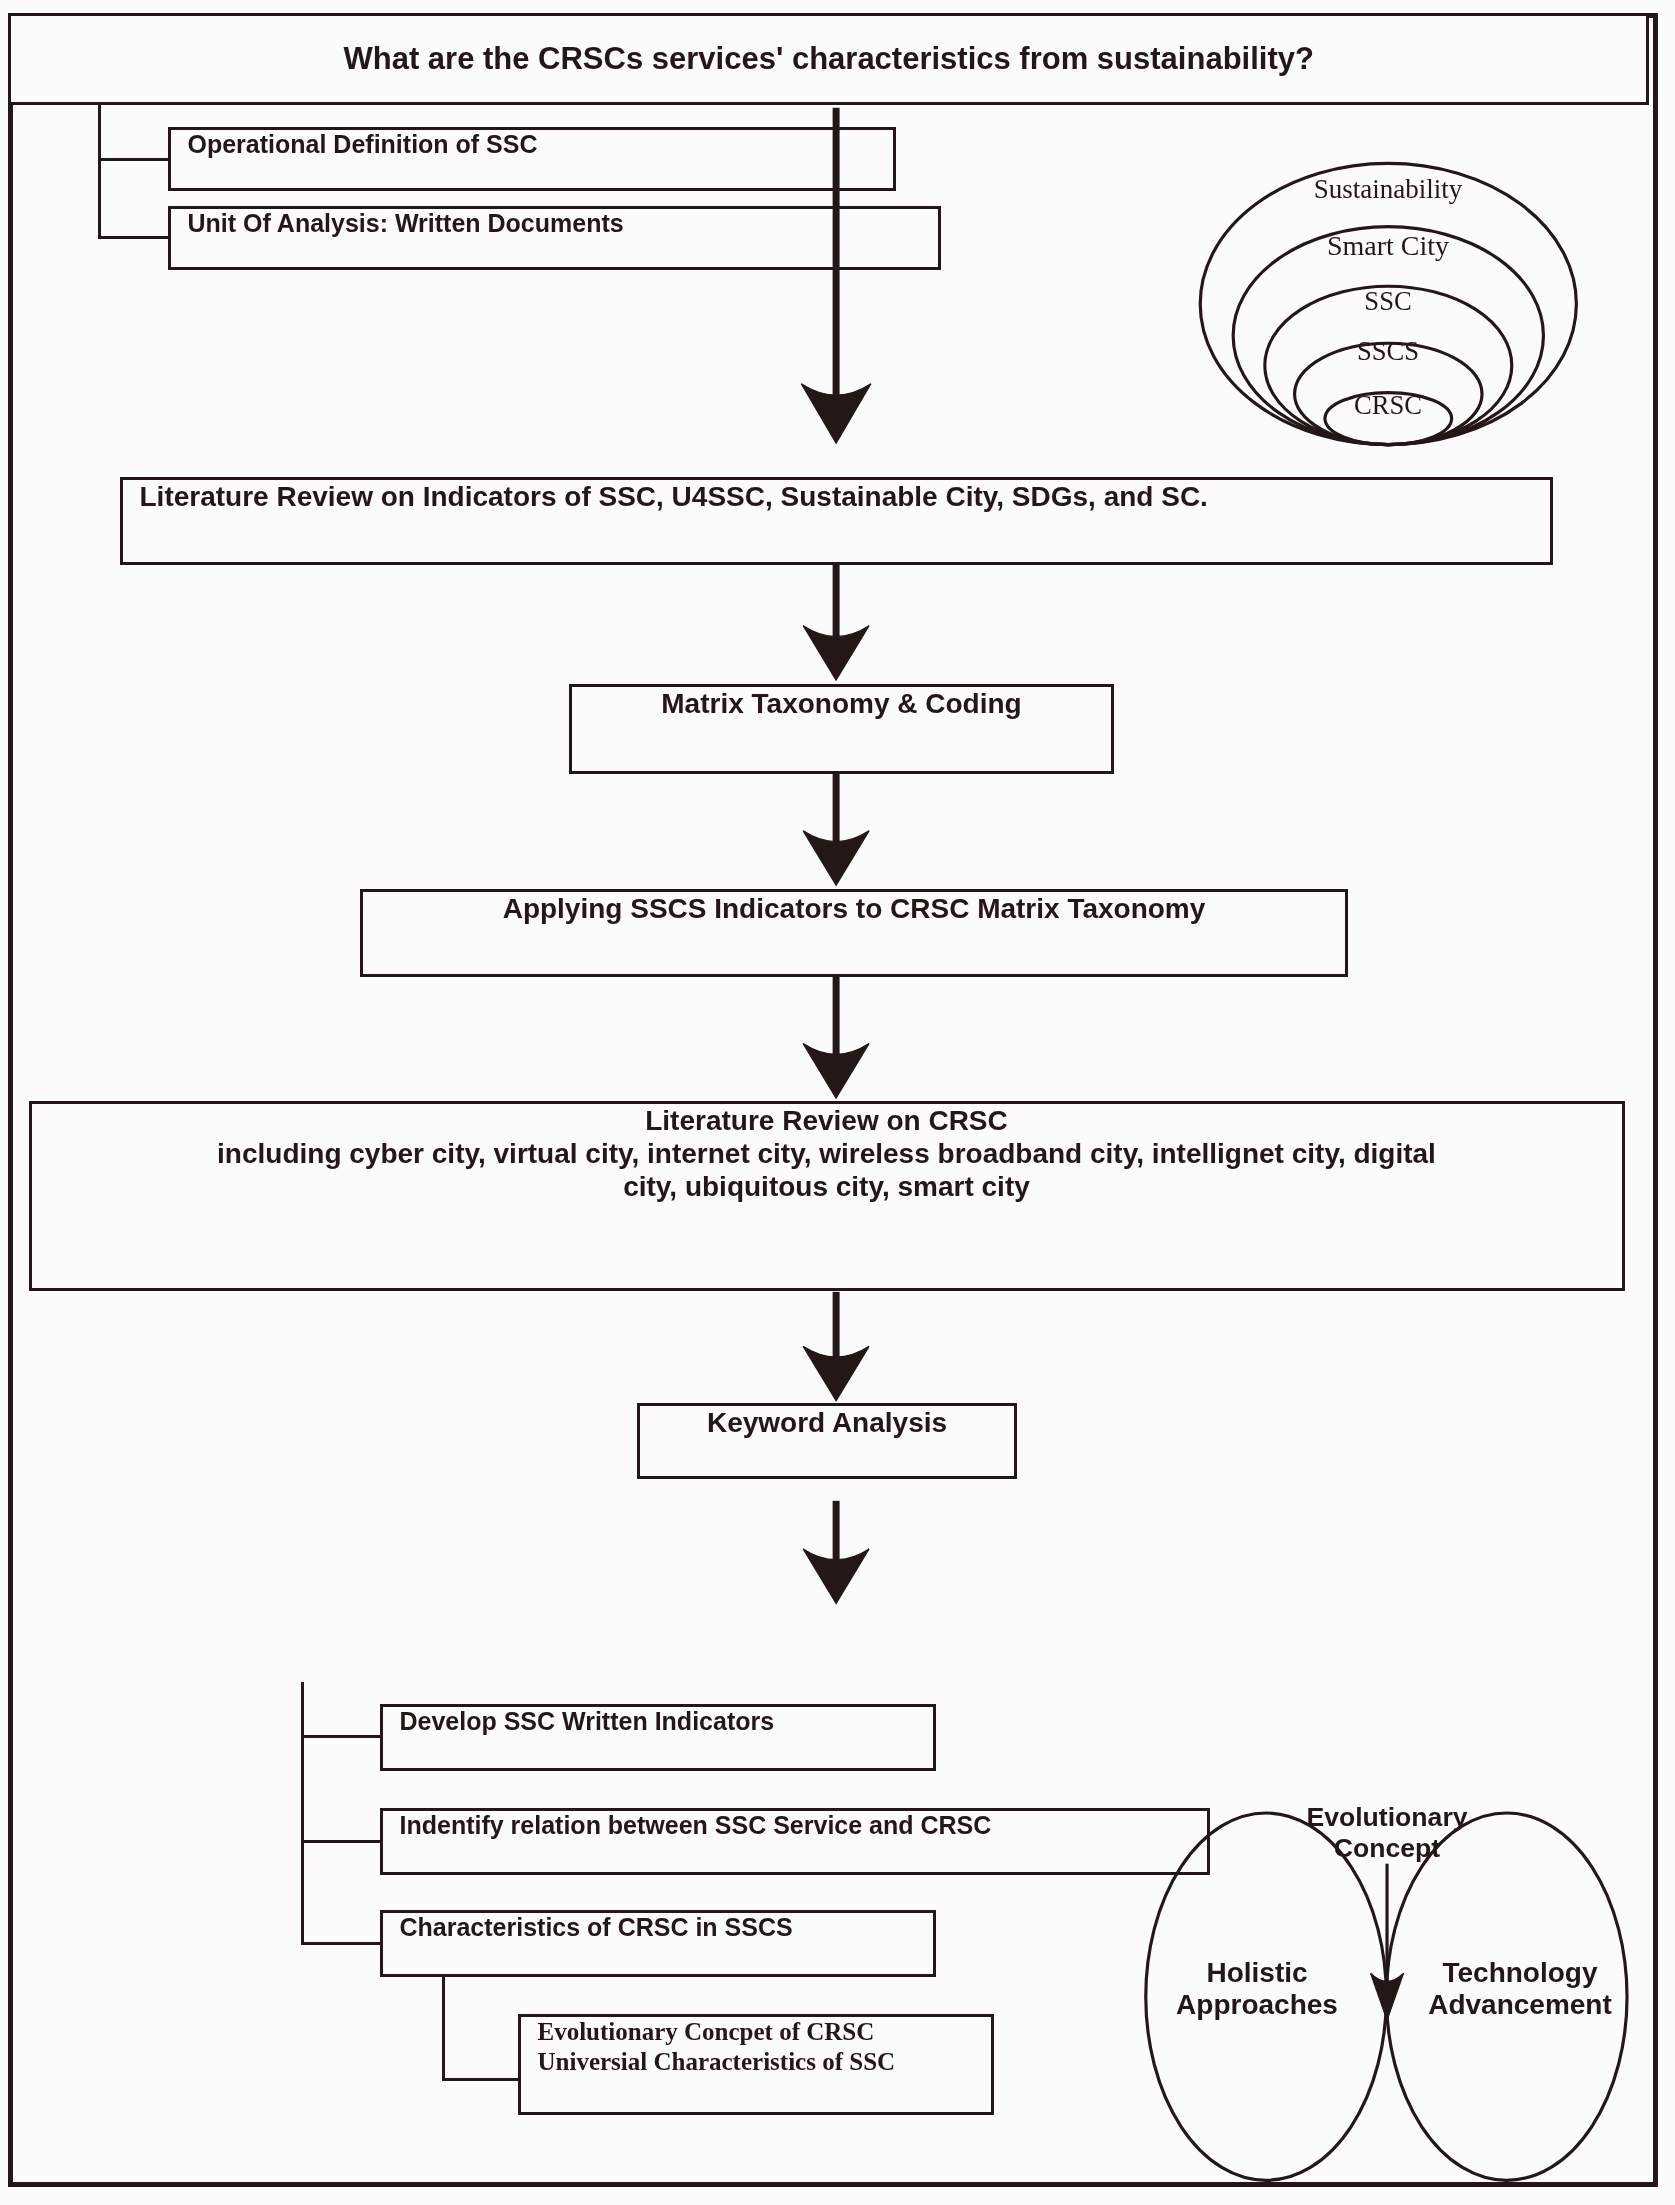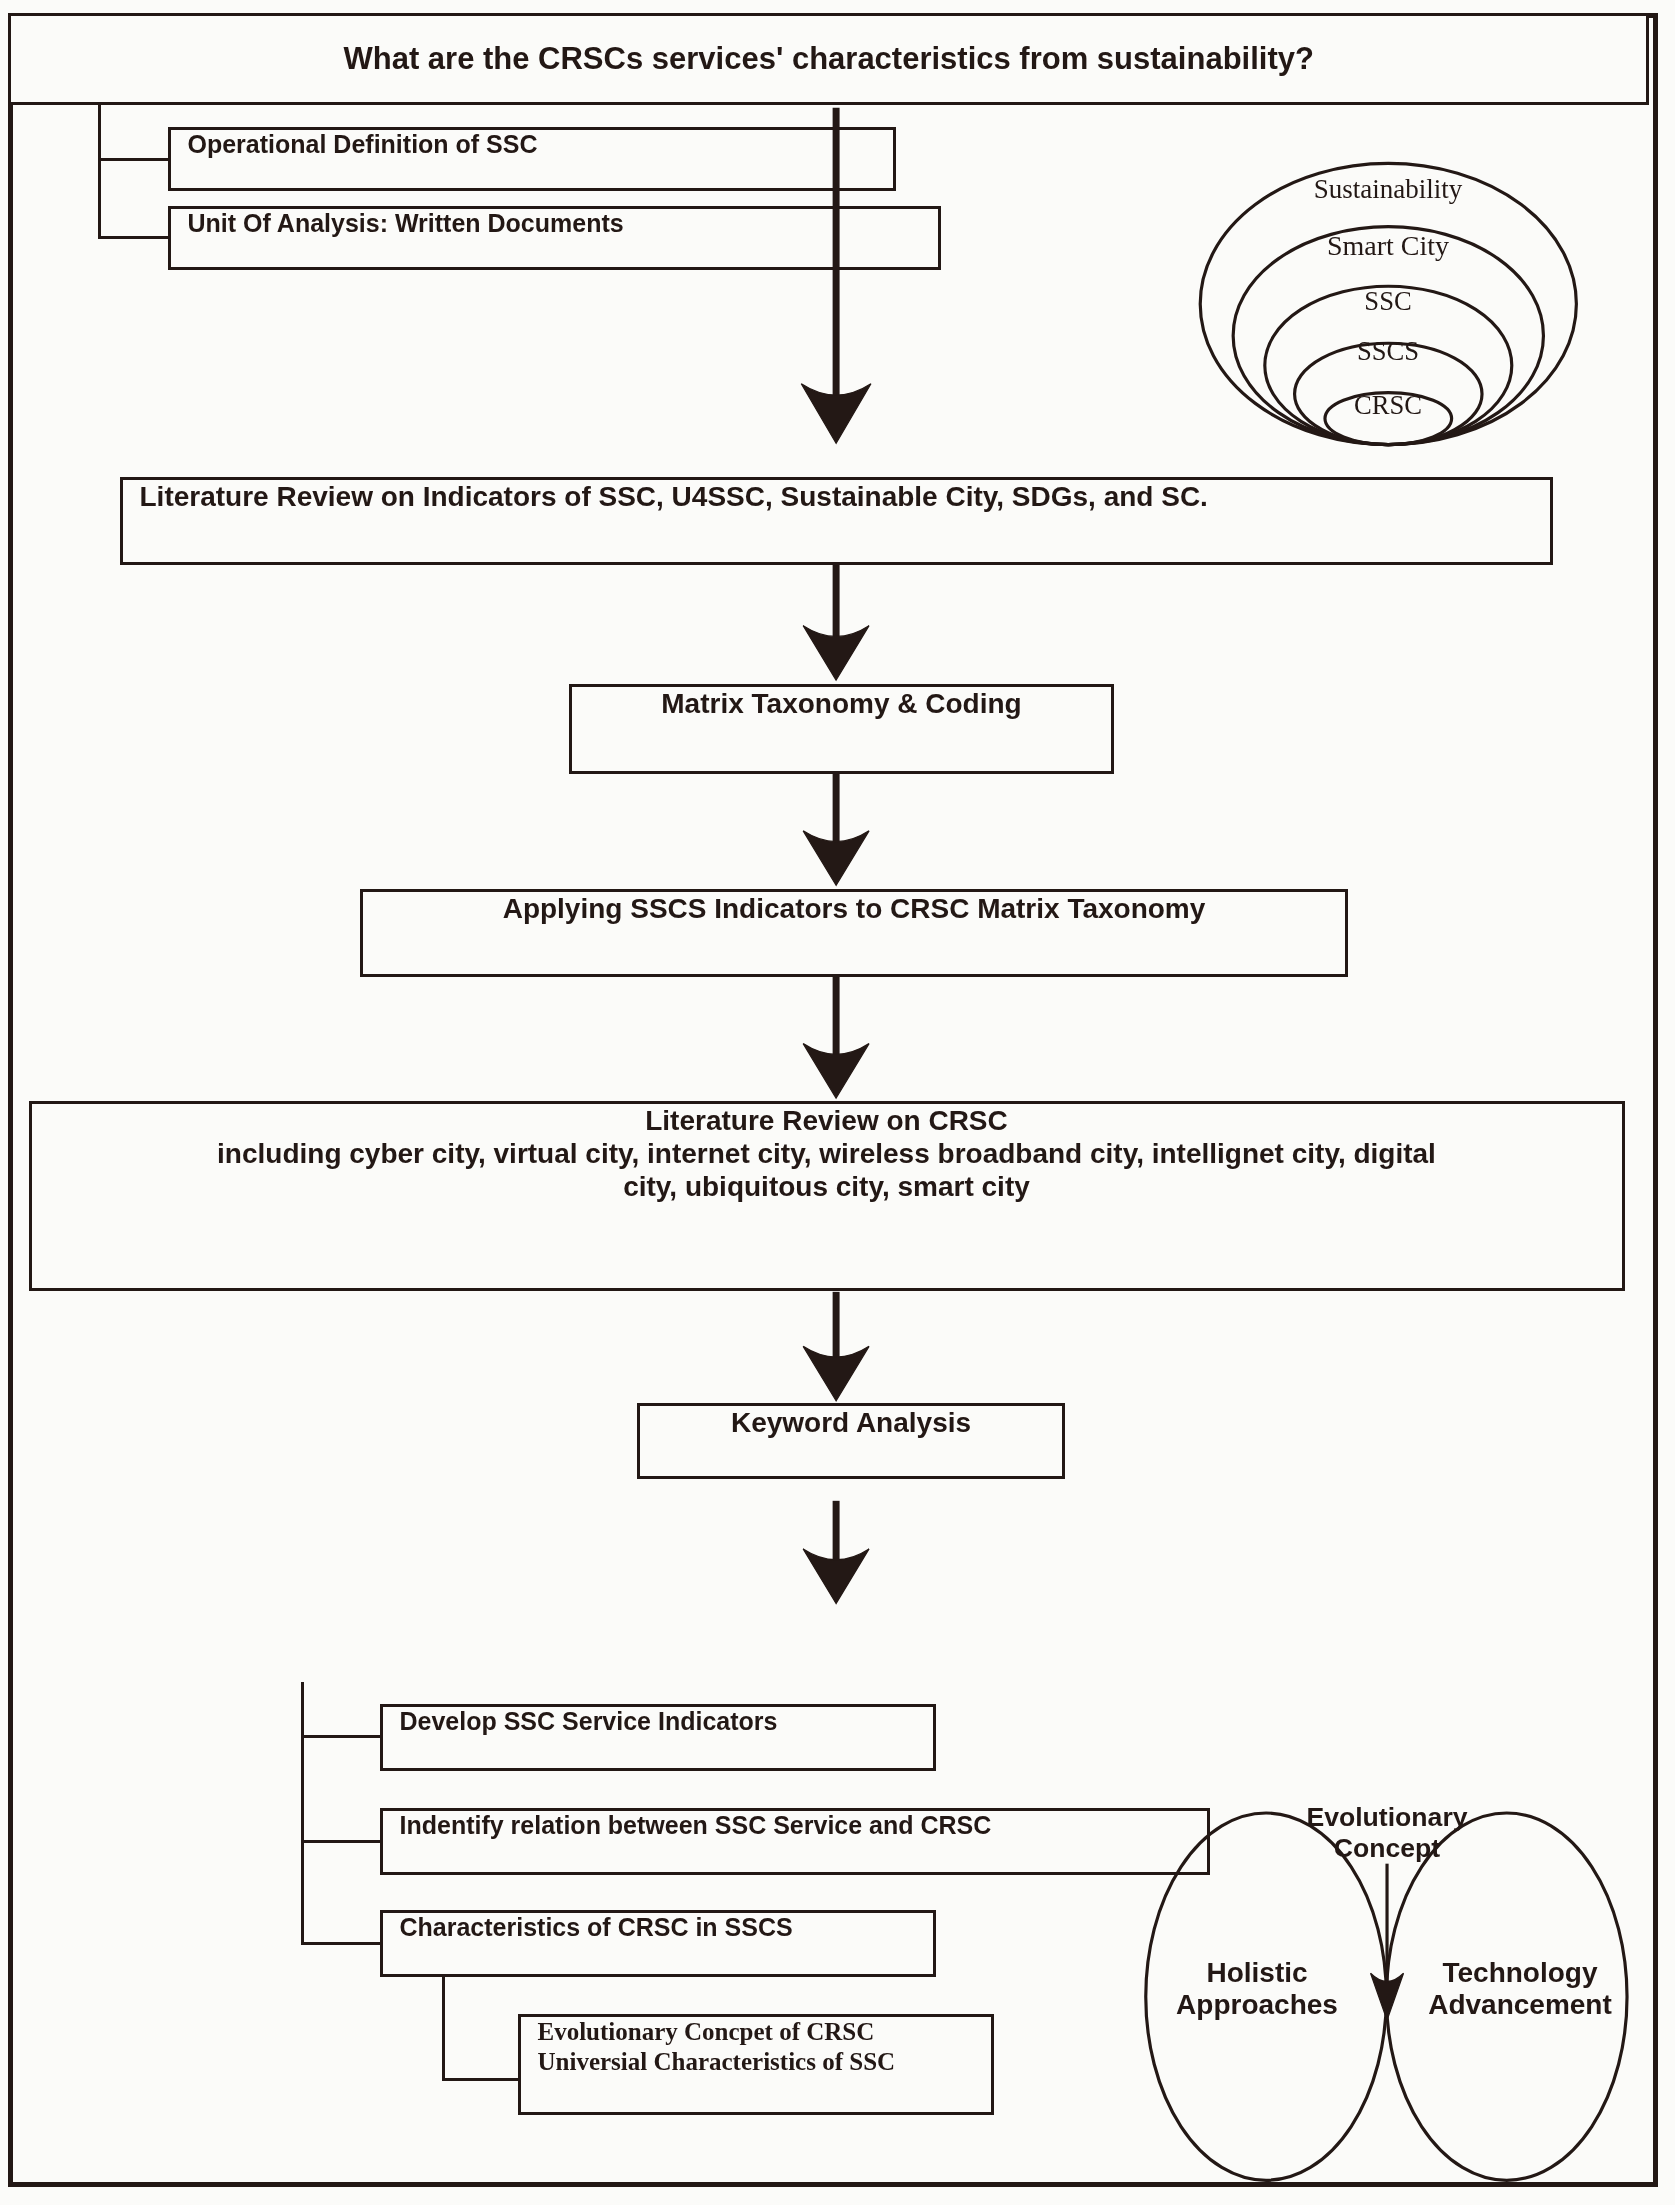--- a/index.html
+++ b/index.html
@@ -132,32 +132,32 @@
   </div>
 
   <div class="abs box center" style="left:28.5px;top:1101px;width:1596px;height:190px;font-size:28px;">
     <div class="txt" style="width:100%;">
       <div>Literature Review on CRSC</div>
       <div>including cyber city, virtual city, internet city, wireless broadband city, intellignet city, digital</div>
       <div>city, ubiquitous city, smart city</div>
     </div>
   </div>
 
-  <div class="abs box center" style="left:637px;top:1403px;width:428px;height:76px;font-size:28px;">
+  <div class="abs box center" style="left:637px;top:1403px;width:380px;height:76px;font-size:28px;">
     <span class="txt">Keyword Analysis</span>
   </div>
 
 
   <div class="abs vline" style="left:301px;top:1682px;width:3.2px;height:263px;"></div>
   <div class="abs hline" style="left:301px;top:1735px;width:81px;height:3.2px;"></div>
   <div class="abs hline" style="left:301px;top:1840px;width:81px;height:3.2px;"></div>
   <div class="abs hline" style="left:301px;top:1942px;width:81px;height:3.2px;"></div>
 
   <div class="abs box left" style="left:380px;top:1704px;width:556px;height:67px;font-size:25px;">
-    <span class="txt">Develop SSC Service Indicators</span>
+    <span class="txt">Develop SSC Written Indicators</span>
   </div>
 
   <div class="abs box left" style="left:380px;top:1808px;width:830px;height:67px;font-size:25px;">
     <span class="txt">Indentify relation between SSC Service and CRSC</span>
   </div>
 
   <div class="abs box left" style="left:380px;top:1910px;width:556px;height:67px;font-size:25px;">
     <span class="txt">Characteristics of CRSC in SSCS</span>
   </div>
 

